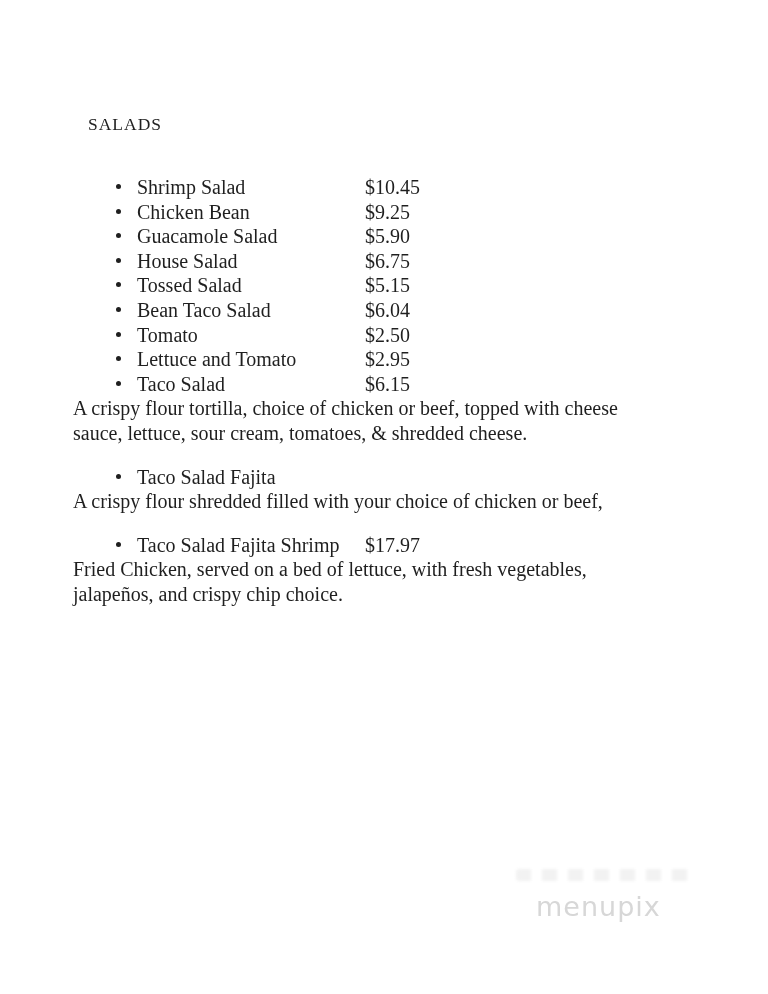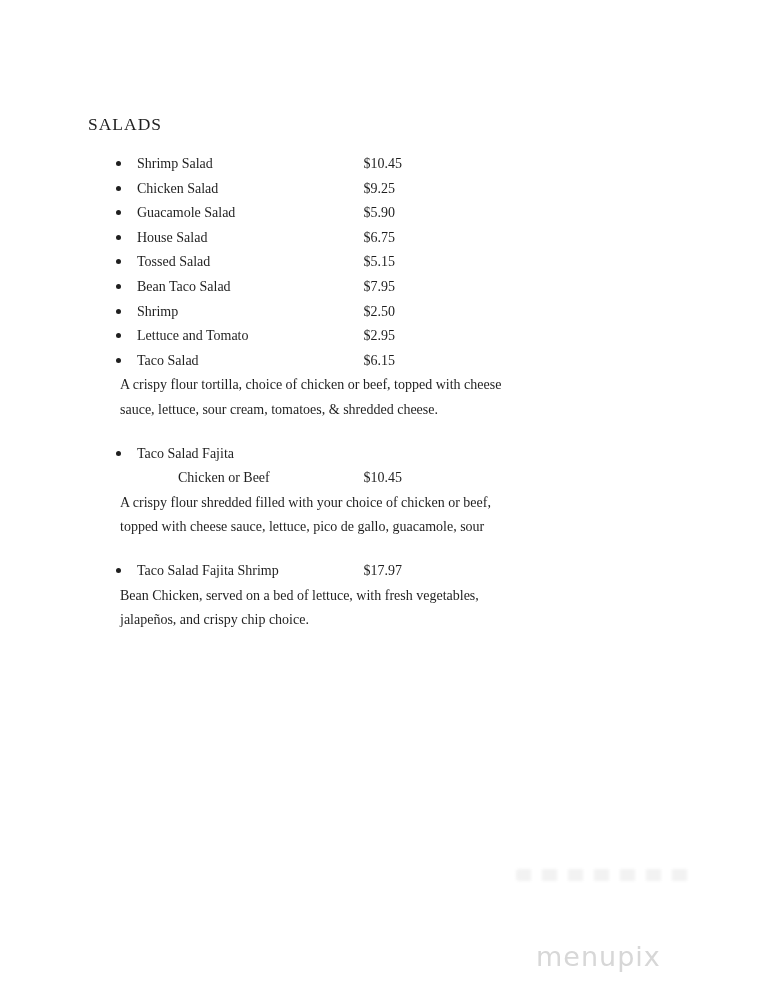--- a/index.html
+++ b/index.html
@@ -19,22 +19,22 @@
   }
   .section-title {
     margin: 0;
     padding: 111px 0 0 88px;
     font-size: 17.5px;
     font-weight: normal;
     letter-spacing: 1px;
     line-height: 26px;
   }
   .menu {
-    margin-top: 15px;
-    font-size: 14px;
+    margin-top: 38px;
+    font-size: 20px;
     line-height: 24.6px;
   }
   .group2 { margin-top: 19px; }
   .group3 { margin-top: 19px; }
   .row {
     position: relative;
     padding-left: 137px;
     white-space: nowrap;
   }
   .bullet {
@@ -46,35 +46,35 @@
     background: #1f1f1f;
     border-radius: 50%;
   }
   .name {
     display: inline-block;
     width: 223px;
   }
   .row.sub { padding-left: 178px; }
   .row.sub .name { width: 182px; }
   .price { display: inline-block; }
-  .desc { padding-left: 120px; }
+  .desc { padding-left: 73px; }
   .wm-faint {
     position: absolute;
     left: 516px;
     top: 869px;
     width: 182px;
     height: 12px;
     background: repeating-linear-gradient(90deg, #f2f2f2 0 15px, #ffffff 15px 26px);
     filter: blur(1.5px);
     border-radius: 3px;
   }
   .wm-logo {
     position: absolute;
     left: 536px;
-    top: 941px;
+    top: 891px;
     font-family: "DejaVu Sans", sans-serif;
     font-size: 27px;
     font-weight: normal;
     letter-spacing: 1px;
     color: #d7d7d7;
   }
 </style>
 </head>
 <body>
 
@@ -85,46 +85,46 @@
   <div class="menu">
 
     <div class="group group1">
       <div class="row">
         <span class="bullet"></span>
         <span class="name">Shrimp Salad</span>
         <span class="price">$10.45</span>
       </div>
       <div class="row">
         <span class="bullet"></span>
-        <span class="name">Chicken Salad</span>
+        <span class="name">Chicken Bean</span>
         <span class="price">$9.25</span>
       </div>
       <div class="row">
         <span class="bullet"></span>
         <span class="name">Guacamole Salad</span>
         <span class="price">$5.90</span>
       </div>
       <div class="row">
         <span class="bullet"></span>
         <span class="name">House Salad</span>
         <span class="price">$6.75</span>
       </div>
       <div class="row">
         <span class="bullet"></span>
         <span class="name">Tossed Salad</span>
         <span class="price">$5.15</span>
       </div>
       <div class="row">
         <span class="bullet"></span>
         <span class="name">Bean Taco Salad</span>
-        <span class="price">$7.95</span>
+        <span class="price">$6.04</span>
       </div>
       <div class="row">
         <span class="bullet"></span>
-        <span class="name">Shrimp</span>
+        <span class="name">Tomato</span>
         <span class="price">$2.50</span>
       </div>
       <div class="row">
         <span class="bullet"></span>
         <span class="name">Lettuce and Tomato</span>
         <span class="price">$2.95</span>
       </div>
       <div class="row">
         <span class="bullet"></span>
         <span class="name">Taco Salad</span>
@@ -132,35 +132,30 @@
       </div>
       <div class="desc">A crispy flour tortilla, choice of chicken or beef, topped with cheese</div>
       <div class="desc">sauce, lettuce, sour cream, tomatoes, &amp; shredded cheese.</div>
     </div>
 
     <div class="group group2">
       <div class="row">
         <span class="bullet"></span>
         <span class="name">Taco Salad Fajita</span>
       </div>
-      <div class="row sub">
-        <span class="name">Chicken or Beef</span>
-        <span class="price">$10.45</span>
-      </div>
       <div class="desc">A crispy flour shredded filled with your choice of chicken or beef,</div>
-      <div class="desc">topped with cheese sauce, lettuce, pico de gallo, guacamole, sour</div>
     </div>
 
     <div class="group group3">
       <div class="row">
         <span class="bullet"></span>
         <span class="name">Taco Salad Fajita Shrimp</span>
         <span class="price">$17.97</span>
       </div>
-      <div class="desc">Bean Chicken, served on a bed of lettuce, with fresh vegetables,</div>
+      <div class="desc">Fried Chicken, served on a bed of lettuce, with fresh vegetables,</div>
       <div class="desc">jalapeños, and crispy chip choice.</div>
     </div>
 
   </div>
 
   <div class="wm-faint"></div>
   <div class="wm-logo">menupix</div>
 
 </div>
 

